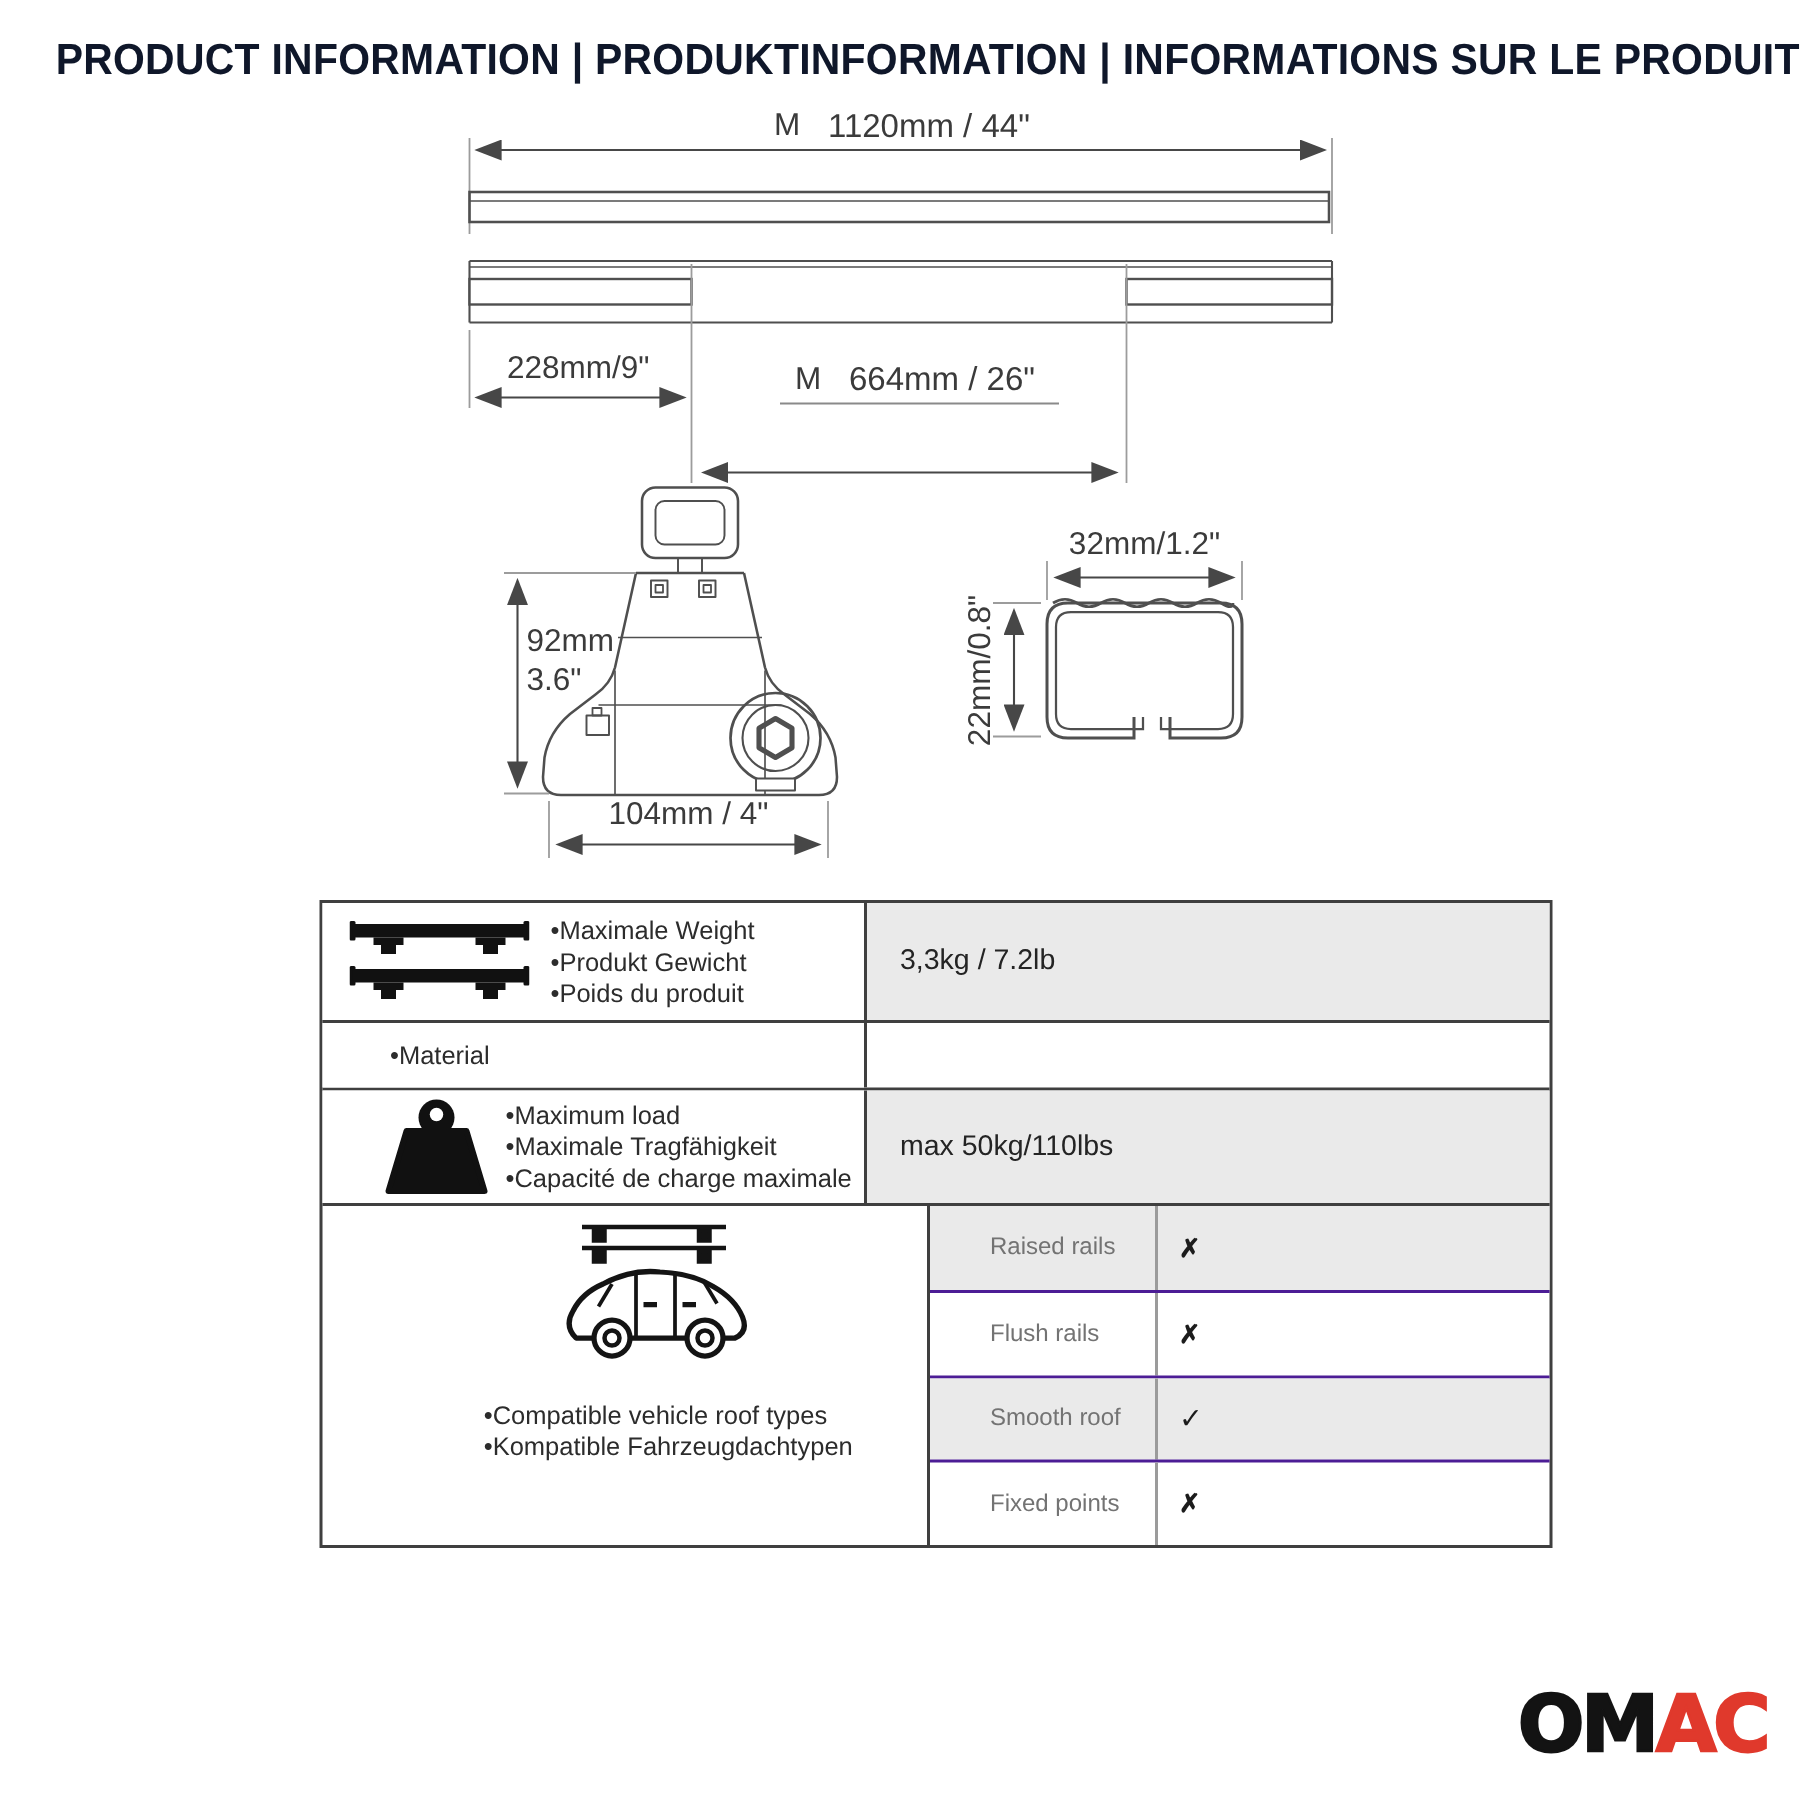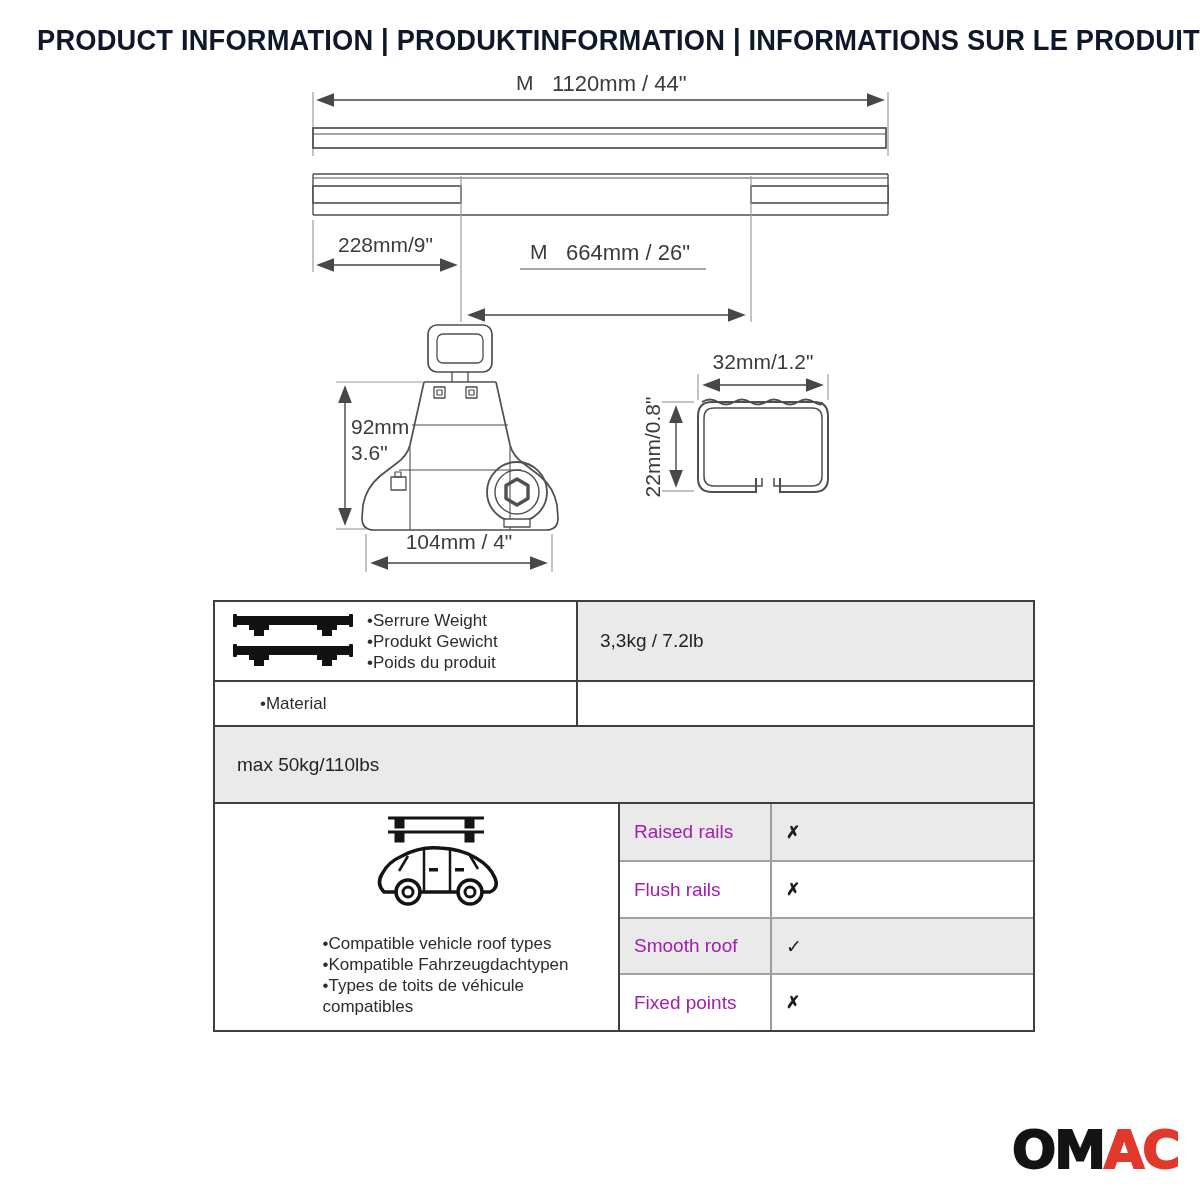--- a/index.html
+++ b/index.html
@@ -30,22 +30,22 @@
   .gray { background:#eaeaea; }
   .lbl-lines { line-height:21px; }
   .big-check { font-size:50px; font-weight:700; color:#0d0d0d; line-height:1; }
 
   .row5-label { flex-direction:column; align-items:flex-start; padding-top:8px;margin-left:42px; }
   .row5-label .car-wrap { align-self:center; }
   .row5-label .lbl-lines { padding-left:30px; margin-top:12px; width:290px; }
 
   .subtable { flex:1; display:flex; flex-direction:column; }
   .sub-row { display:flex; height:57px; }
-  .sub-row + .sub-row { border-top:2px solid #a3a3a3; }
-  .sub-name { width:152px; border-right:2px solid #9b9b9b; display:flex; align-items:center; padding-left:14px; font-size:19px; color:#a21caf; }
+  .sub-row + .sub-row { border-top:2px solid #4c1d95; }
+  .sub-name { width:152px; border-right:2px solid #9b9b9b; display:flex; align-items:center; padding-left:40px; font-size:16px; color:#737373; }
   .sub-mark { flex:1; display:flex; align-items:center; padding-left:14px; font-size:17px; font-weight:600; color:#1c1c1c; }
   .sub-mark.check { font-weight:400; font-size:19px; }
 
   .logo {
     position:absolute; left:1012px; top:1124px;
     font-family:"DejaVu Sans", sans-serif; font-size:52px; font-weight:700;
     letter-spacing:-2px; line-height:1; -webkit-text-stroke:1.8px currentColor;
   }
   .logo .om { color:#131313; -webkit-text-stroke:1.8px #131313; }
   .logo .ac { color:#e0392c; -webkit-text-stroke:1.8px #e0392c; }
@@ -178,35 +178,47 @@
           </g>
           <g transform="translate(0,30)">
             <rect x="0" y="2" width="4" height="13" rx="1"></rect>
               <rect x="116" y="2" width="4" height="13" rx="1"></rect>
             <rect x="2" y="4" width="116" height="9" rx="2"></rect>
             <path d="M16,13 h20 v5 h-5 v6 h-10 v-6 h-5 z"></path>
               <path d="M84,13 h20 v5 h-5 v6 h-10 v-6 h-5 z"></path>
           </g>
         </svg>
         <div class="lbl-lines" style="margin-left:14px">
-          <div>•Serrure Weight</div>
+          <div>•Maximale Weight</div>
           <div>•Produkt Gewicht</div>
           <div>•Poids du produit</div>
         </div>
       </div>
       <div class="cell value gray">3,3kg / 7.2lb</div>
     </div>
 
     <div class="t-row" style="height:45px">
       <div class="cell label" style="padding-left:45px">
         <div class="lbl-lines">•Material</div>
       </div>
     </div>
 
     <div class="t-row" style="height:77px">
+      <div class="cell label">
+        <svg width="76" height="66" viewBox="0 0 76 66" style="margin-left:38px">
+          <circle cx="38" cy="13" r="12" fill="#111"></circle>
+          <circle cx="38" cy="11" r="4.5" fill="#fff"></circle>
+          <path d="M18,22 H58 L70,62 H6 Z" fill="#111" stroke="#111" stroke-width="4" stroke-linejoin="round"></path>
+        </svg>
+        <div class="lbl-lines" style="margin-left:8px">
+          <div>•Maximum load</div>
+          <div>•Maximale Tragfähigkeit</div>
+          <div>•Capacité de charge maximale</div>
+        </div>
+      </div>
       <div class="cell value gray">max 50kg/110lbs</div>
     </div>
 
 
     <div class="t-row" style="height:228px">
       <div class="cell label row5-label">
         <div class="car-wrap">
           <svg width="132" height="104" viewBox="0 0 132 104" fill="none" stroke="#141414">
             <g stroke-width="3">
               <line x1="16" y1="6" x2="112" y2="6"></line>
@@ -225,21 +237,20 @@
             <rect x="83" y="56" width="9" height="3.5" fill="#141414" stroke="none"></rect>
             <circle cx="36" cy="80" r="12" fill="#fff" stroke-width="3.5"></circle>
             <circle cx="36" cy="80" r="5" stroke-width="3"></circle>
             <circle cx="98" cy="80" r="12" fill="#fff" stroke-width="3.5"></circle>
             <circle cx="98" cy="80" r="5" stroke-width="3"></circle>
           </svg>
         </div>
         <div class="lbl-lines">
           <div>•Compatible vehicle roof types</div>
           <div>•Kompatible Fahrzeugdachtypen</div>
-          <div style="width:240px">•Types de toits de véhicule compatibles</div>
         </div>
       </div>
 
       <div class="subtable">
         <div class="sub-row">
           <div class="sub-name gray">Raised rails</div>
           <div class="sub-mark gray">✗</div>
         </div>
         <div class="sub-row">
           <div class="sub-name">Flush rails</div>

